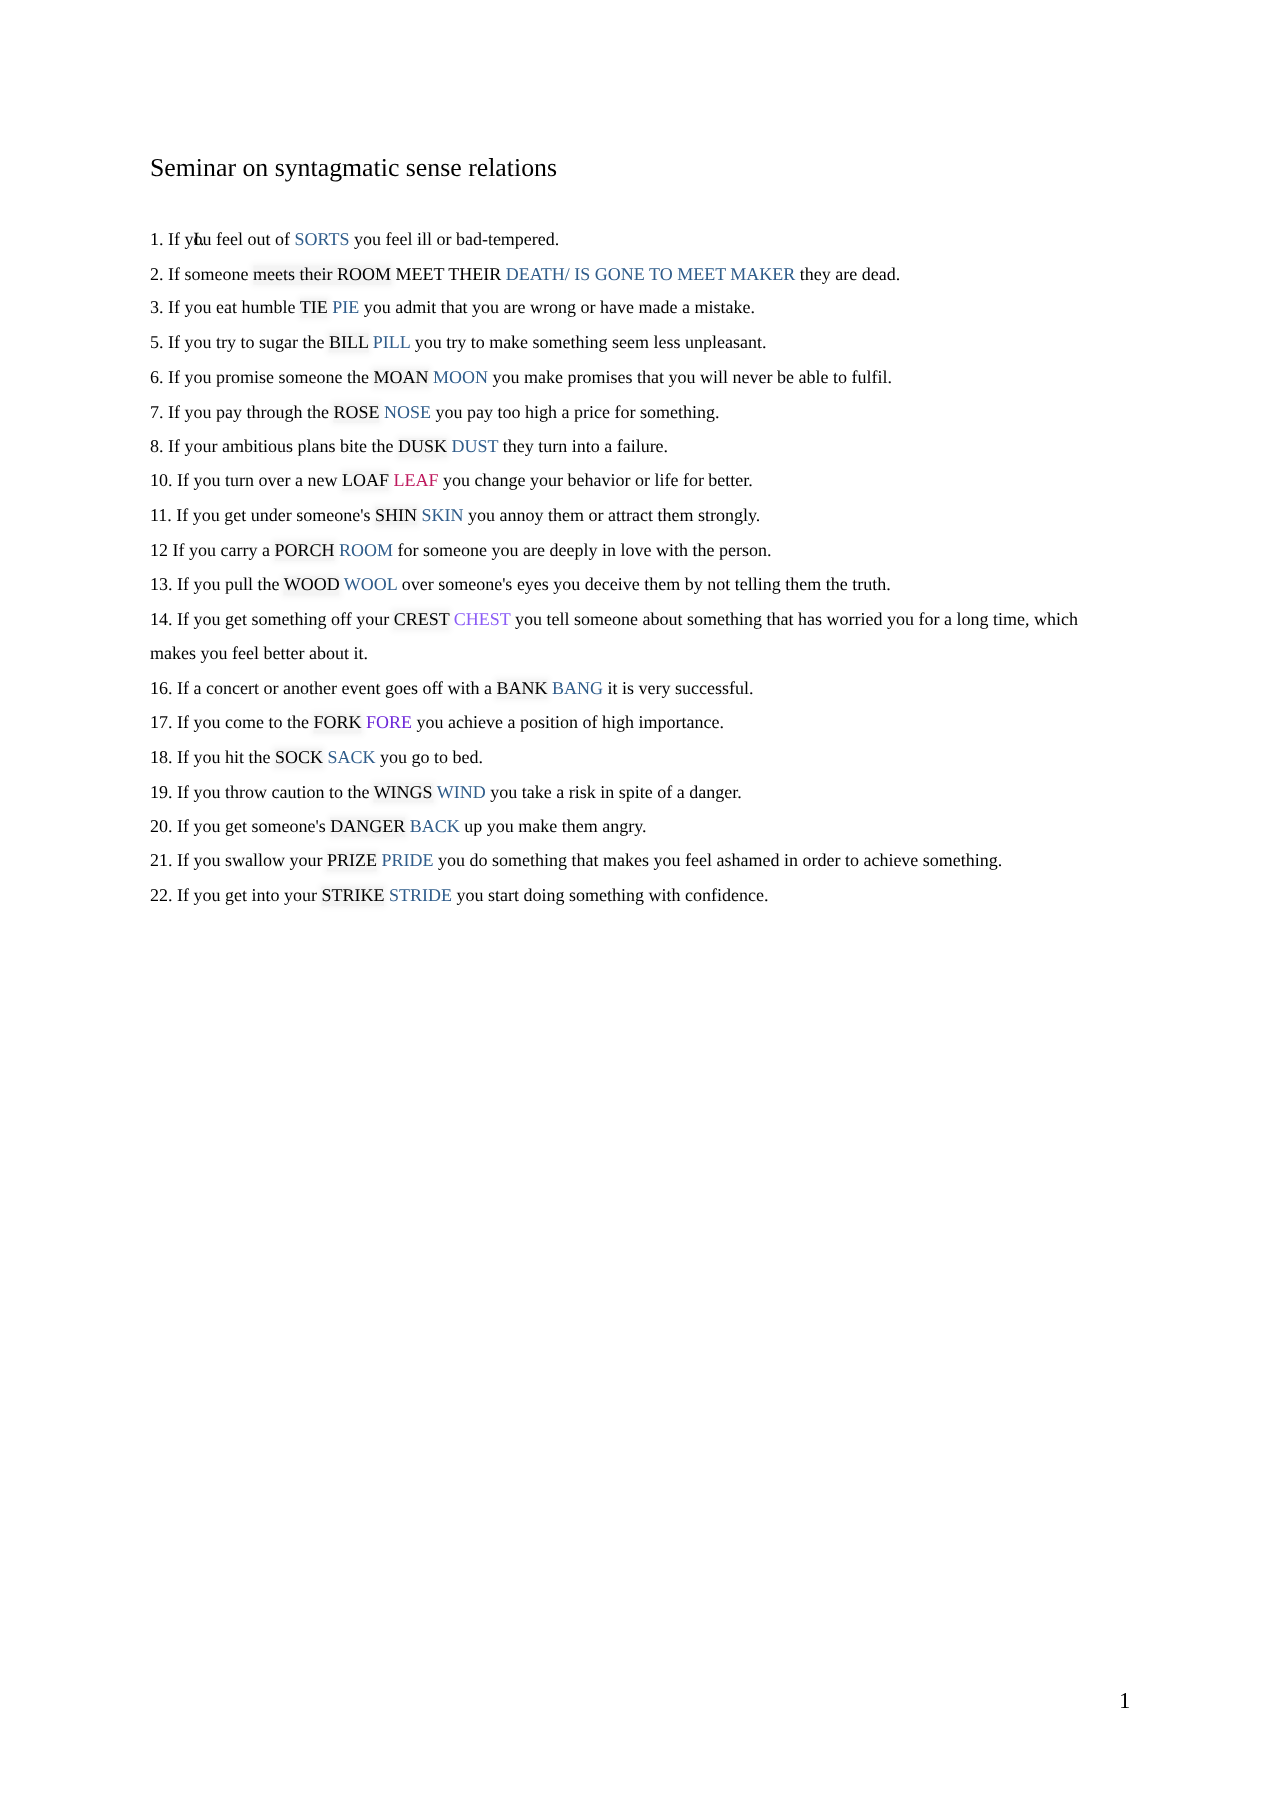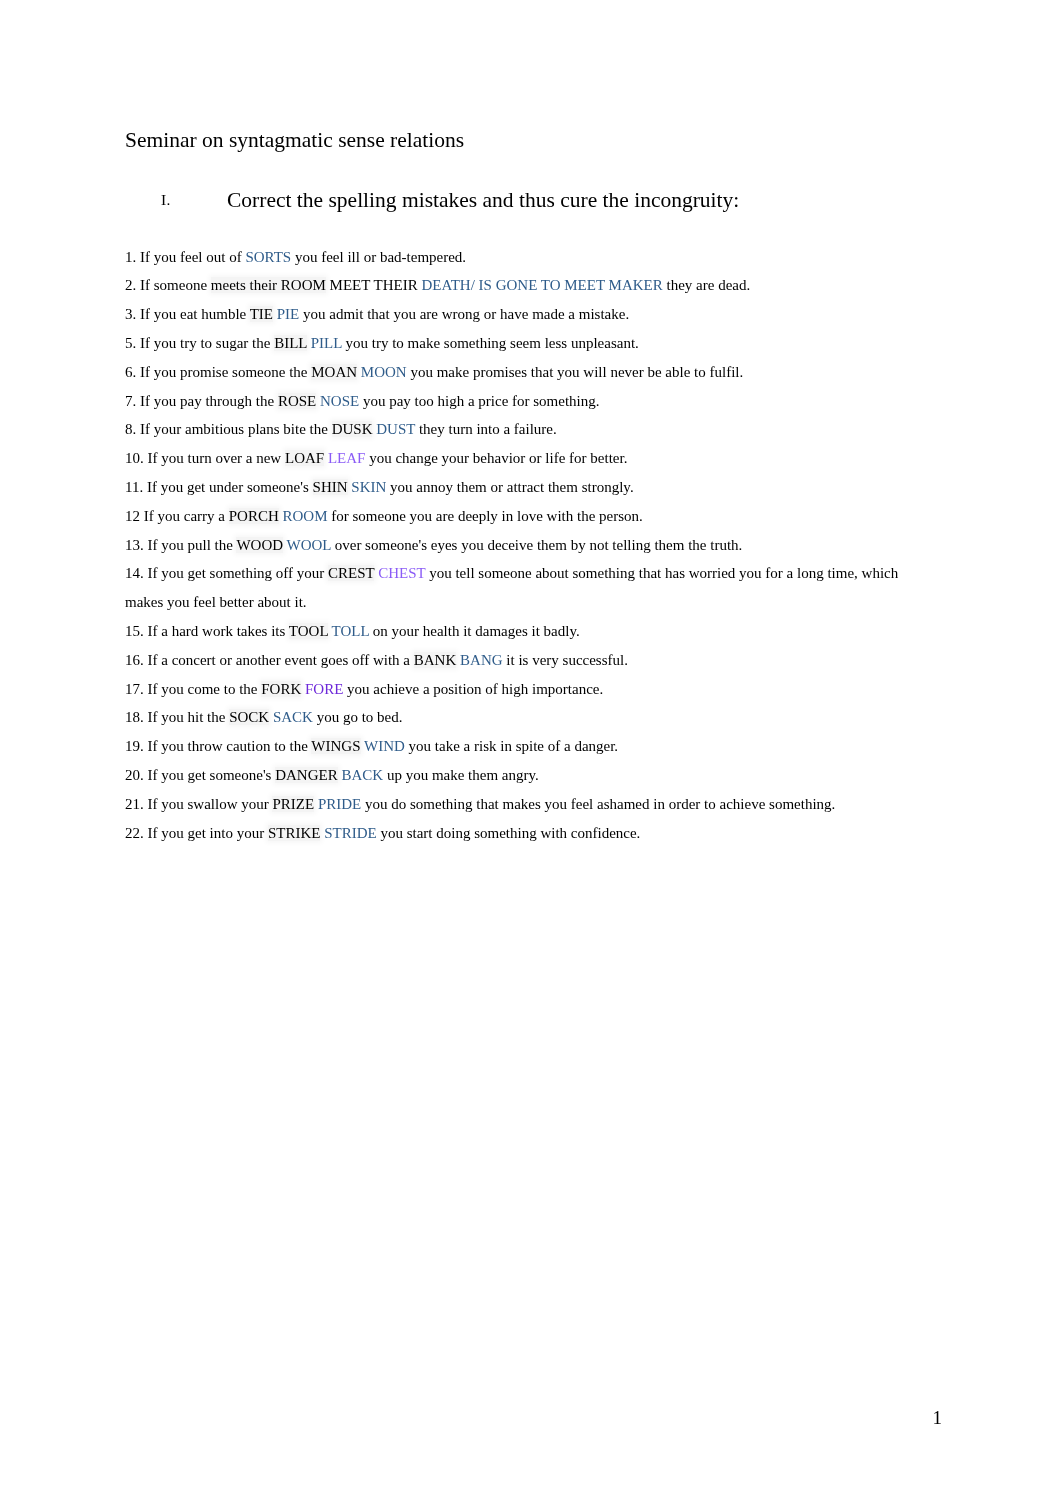--- a/index.html
+++ b/index.html
@@ -89,38 +89,36 @@
 <body style="color: rgb(0, 0, 0);">
 
 <div class="page" style="background: rgb(255, 255, 255);">
   <div class="content">
 
     <p class="doc-title">Seminar on syntagmatic sense relations</p>
 
     <ol class="roman-list">
       <li class="roman-item">
         <span class="roman-marker">I.</span>
-        <span>Correct the spelling mistakes and thus cure the incongruity:</span>
       </li>
     </ol>
 
     <ol class="exercise-list" id="exercise-list">
         <li class="exercise-item"><span>1.</span><span> If you feel out of </span><span class="right" style="color: rgb(47, 92, 138);">SORTS</span><span>  you feel ill or bad-tempered.</span></li>
         <li class="exercise-item"><span>2.</span><span> If someone </span><span class="wrong">meets their ROOM</span><span>  MEET THEIR  </span><span class="right" style="color: rgb(47, 92, 138);">DEATH/ IS GONE TO MEET MAKER</span><span>   they are dead.</span></li>
         <li class="exercise-item"><span>3.</span><span> If you eat humble </span><span class="wrong">TIE</span><span>  </span><span class="right" style="color: rgb(47, 92, 138);">PIE</span><span>  you admit that you are wrong or have made a mistake.</span></li>
         <li class="exercise-item"><span>5.</span><span> If you try to sugar the </span><span class="wrong">BILL</span><span>  </span><span class="right" style="color: rgb(47, 92, 138);">PILL</span><span>  you try to make something seem less unpleasant.</span></li>
         <li class="exercise-item"><span>6.</span><span> If you promise someone the </span><span class="wrong">MOAN</span><span>  </span><span class="right" style="color: rgb(47, 92, 138);">MOON</span><span>  you make promises that you will never be able to fulfil.</span></li>
         <li class="exercise-item"><span>7.</span><span> If you pay through the </span><span class="wrong">ROSE</span><span>  </span><span class="right" style="color: rgb(47, 92, 138);">NOSE</span><span>  you pay too high a price for something.</span></li>
         <li class="exercise-item"><span>8.</span><span> If your ambitious plans bite the </span><span class="wrong">DUSK</span><span> </span><span class="right" style="color: rgb(47, 92, 138);">DUST</span><span> they turn into a failure.</span></li>
-        <li class="exercise-item"><span>10.</span><span> If you turn over a new </span><span class="wrong">LOAF</span><span>   </span><span class="right" style="color: #8b5cf6;">LEAF</span><span>  you change your behavior or life for better.</span></li>
+        <li class="exercise-item"><span>10.</span><span> If you turn over a new </span><span class="wrong">LOAF</span><span>   </span><span class="right" style="color: #be185d;">LEAF</span><span>  you change your behavior or life for better.</span></li>
         <li class="exercise-item"><span>11.</span><span> If you get under someone's </span><span class="wrong">SHIN</span><span>  </span><span class="right" style="color: rgb(47, 92, 138);">SKIN</span><span> you annoy them or attract them strongly.</span></li>
         <li class="exercise-item"><span>12</span><span> If you carry a </span><span class="wrong">PORCH</span><span>  </span><span class="right" style="color: rgb(47, 92, 138);">ROOM</span><span>  for someone  you are deeply in love with the person.</span></li>
         <li class="exercise-item"><span>13.</span><span> If you pull the </span><span class="wrong">WOOD</span><span>  </span><span class="right" style="color: rgb(47, 92, 138);">WOOL</span><span>  over someone's eyes  you deceive them by not telling them the truth.</span></li>
         <li class="exercise-item"><span>14.</span><span> If you get something off your </span><span class="wrong">CREST</span><span>   </span><span class="right" style="color: #8b5cf6;">CHEST</span><span>  you tell someone about something that has worried you for a long time, which makes you feel better about it.</span></li>
-        <li class="exercise-item"><span>15.</span><span> If a hard work takes its </span><span class="wrong">TOOL</span><span>  </span><span class="right" style="color: rgb(47, 92, 138);">TOLL</span><span>  on your health it damages it badly.</span></li>
         <li class="exercise-item"><span>16.</span><span> If a concert or another event goes off with a </span><span class="wrong">BANK</span><span> </span><span class="right" style="color: rgb(47, 92, 138);">BANG</span><span> it is very successful.</span></li>
         <li class="exercise-item"><span>17.</span><span> If you come to the </span><span class="wrong">FORK</span><span>  </span><span class="right" style="color: #6d28d9;">FORE</span><span>  you achieve a position of high importance.</span></li>
         <li class="exercise-item"><span>18.</span><span> If you hit the </span><span class="wrong">SOCK</span><span>  </span><span class="right" style="color: rgb(47, 92, 138);">SACK</span><span>  you go to bed.</span></li>
         <li class="exercise-item"><span>19.</span><span> If you throw caution to the </span><span class="wrong">WINGS</span><span>   </span><span class="right" style="color: rgb(47, 92, 138);">WIND</span><span> you take a risk in spite of a danger.</span></li>
         <li class="exercise-item"><span>20.</span><span> If you get someone's </span><span class="wrong">DANGER</span><span>  </span><span class="right" style="color: rgb(47, 92, 138);">BACK</span><span> up you make them angry.</span></li>
         <li class="exercise-item"><span>21.</span><span> If you swallow your </span><span class="wrong">PRIZE</span><span>  </span><span class="right" style="color: rgb(47, 92, 138);">PRIDE</span><span>  you do something that makes you feel ashamed in order to achieve something.</span></li>
         <li class="exercise-item"><span>22.</span><span> If you get into your </span><span class="wrong">STRIKE</span><span>   </span><span class="right" style="color: rgb(47, 92, 138);">STRIDE</span><span>  you start doing something with confidence.</span></li>
       </ol>
 
   </div>

